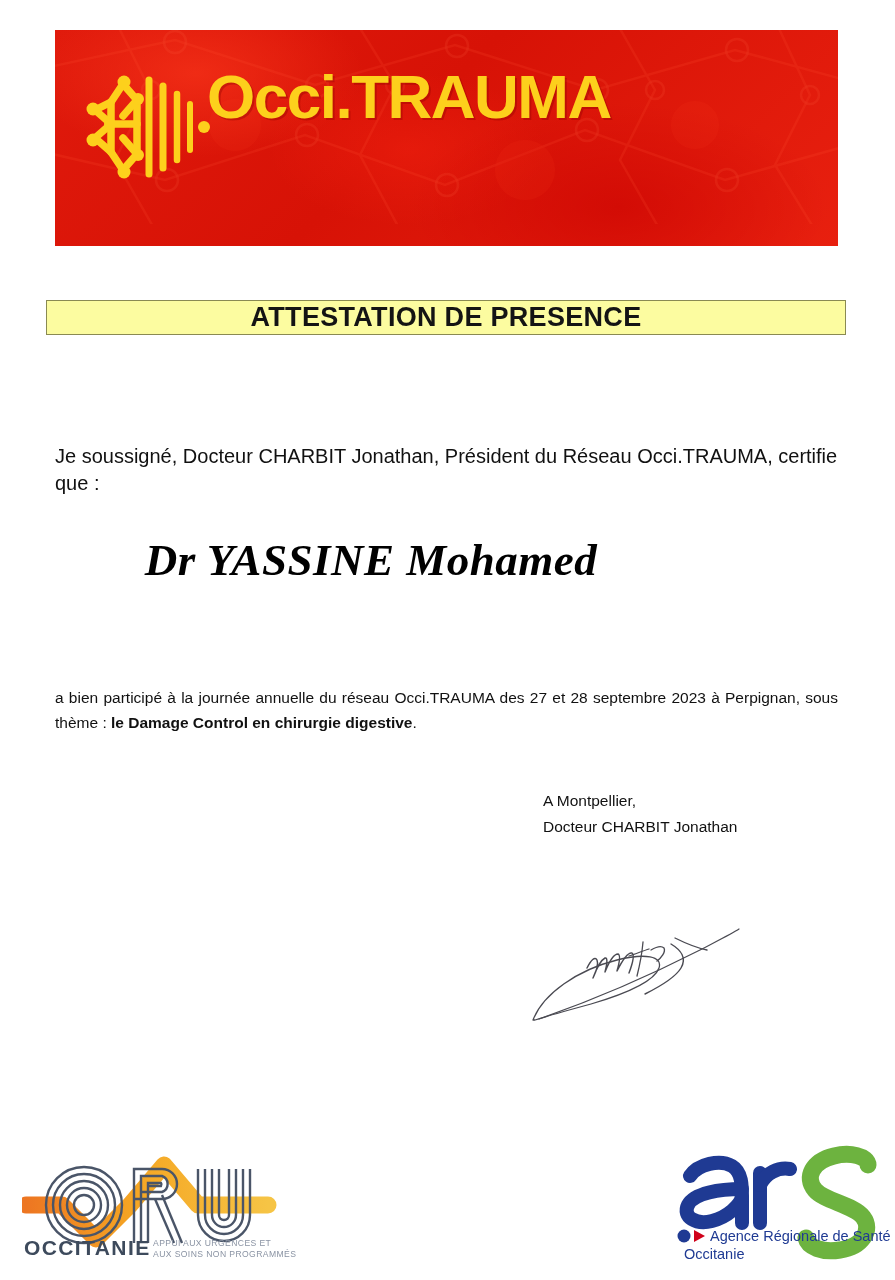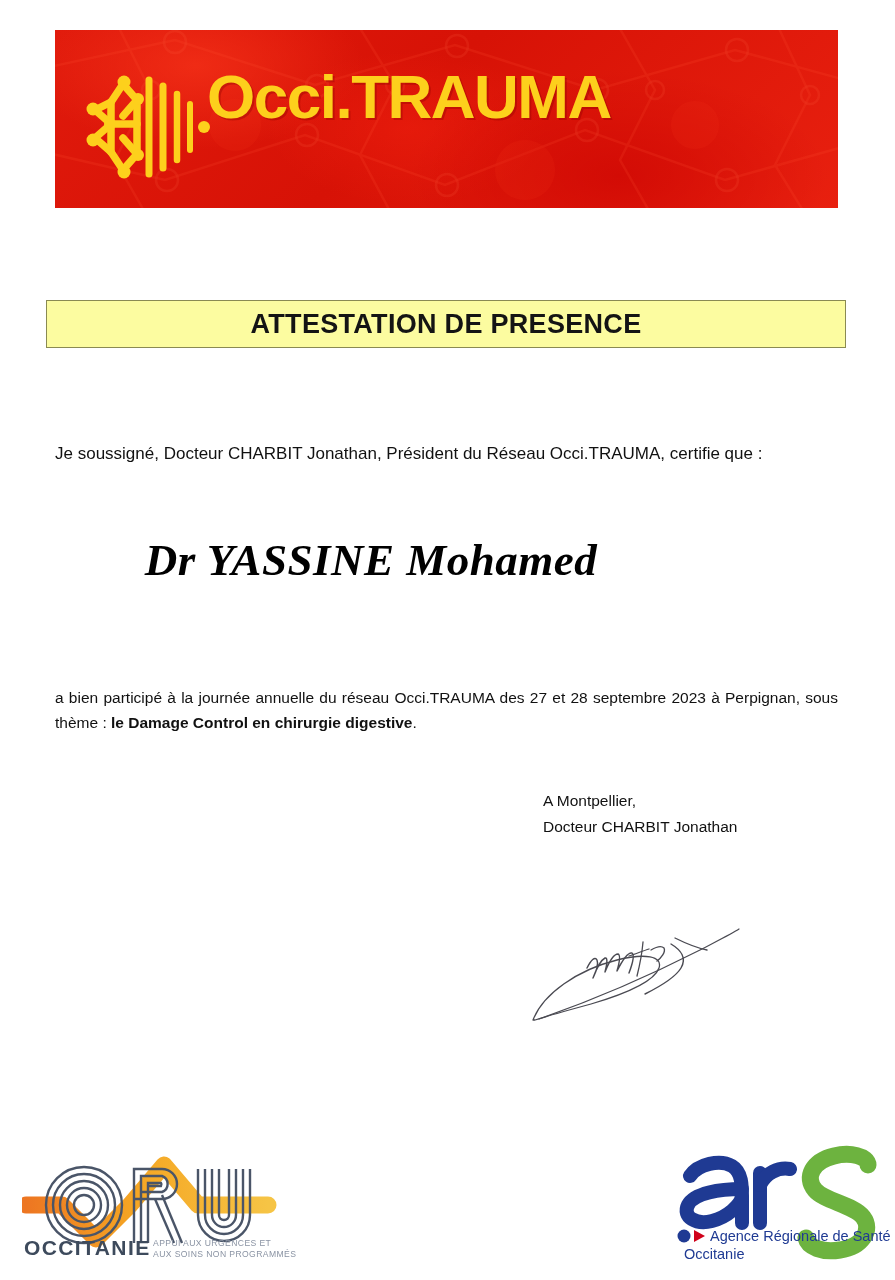--- a/index.html
+++ b/index.html
@@ -15,21 +15,21 @@
     color: #000000;
     overflow: hidden;
   }
 
   
   .header-banner {
     position: absolute;
     left: 55px;
     top: 30px;
     width: 783px;
-    height: 178px;
+    height: 216px;
     background:
       radial-gradient(ellipse 240px 120px at 18% 20%, rgba(255,60,30,0.55) 0%, rgba(255,60,30,0) 70%),
       radial-gradient(ellipse 300px 150px at 72% 82%, rgba(200,0,0,0.55) 0%, rgba(200,0,0,0) 70%),
       radial-gradient(ellipse 200px 110px at 45% 55%, rgba(255,40,20,0.35) 0%, rgba(255,40,20,0) 70%),
       linear-gradient(135deg, #e01a0c 0%, #d71206 45%, #e8200f 100%);
     overflow: hidden;
   }
   .header-texture {
     position: absolute;
     inset: 0;
@@ -68,21 +68,21 @@
     letter-spacing: -0.3px;
     text-shadow: 1px 1px 1px rgba(120,0,0,0.45);
   }
 
   
   .title-box {
     position: absolute;
     left: 46px;
     top: 300px;
     width: 800px;
-    height: 48px;
+    height: 35px;
     background: #FCFCA0;
     border: 1.5px solid #8a8a52;
     box-sizing: border-box;
     display: flex;
     align-items: center;
     justify-content: center;
   }
   .title-box-text {
     font-family: "Liberation Sans", sans-serif;
     font-weight: bold;
@@ -90,21 +90,21 @@
     letter-spacing: 0.3px;
     color: #141414;
   }
 
   
   .intro-line {
     position: absolute;
     left: 55px;
     top: 443px;
     width: 785px;
-    font-size: 17px;
+    font-size: 20px;
     line-height: 1.35;
     color: #111;
   }
   .recipient {
     position: absolute;
     left: 0;
     top: 534px;
     width: 742px;
     text-align: center;
     font-family: "Liberation Serif", serif;

